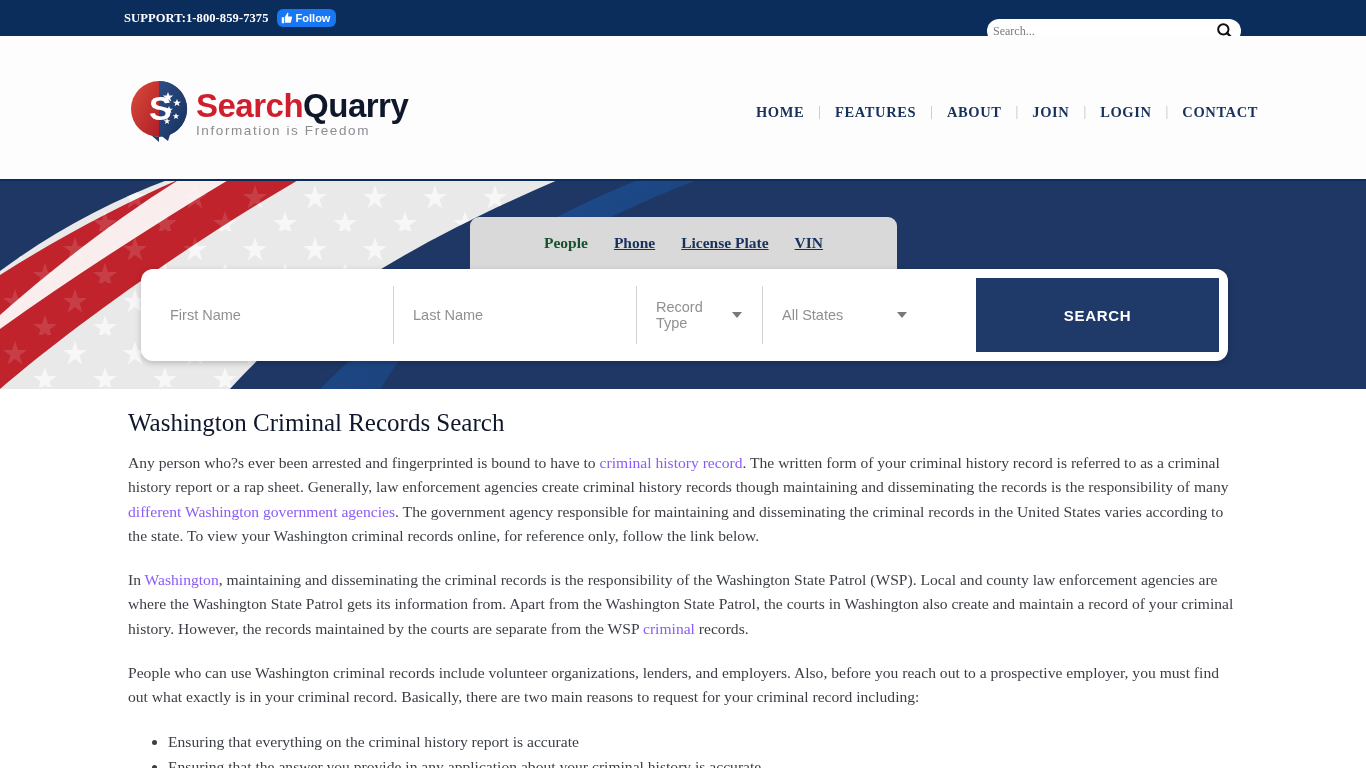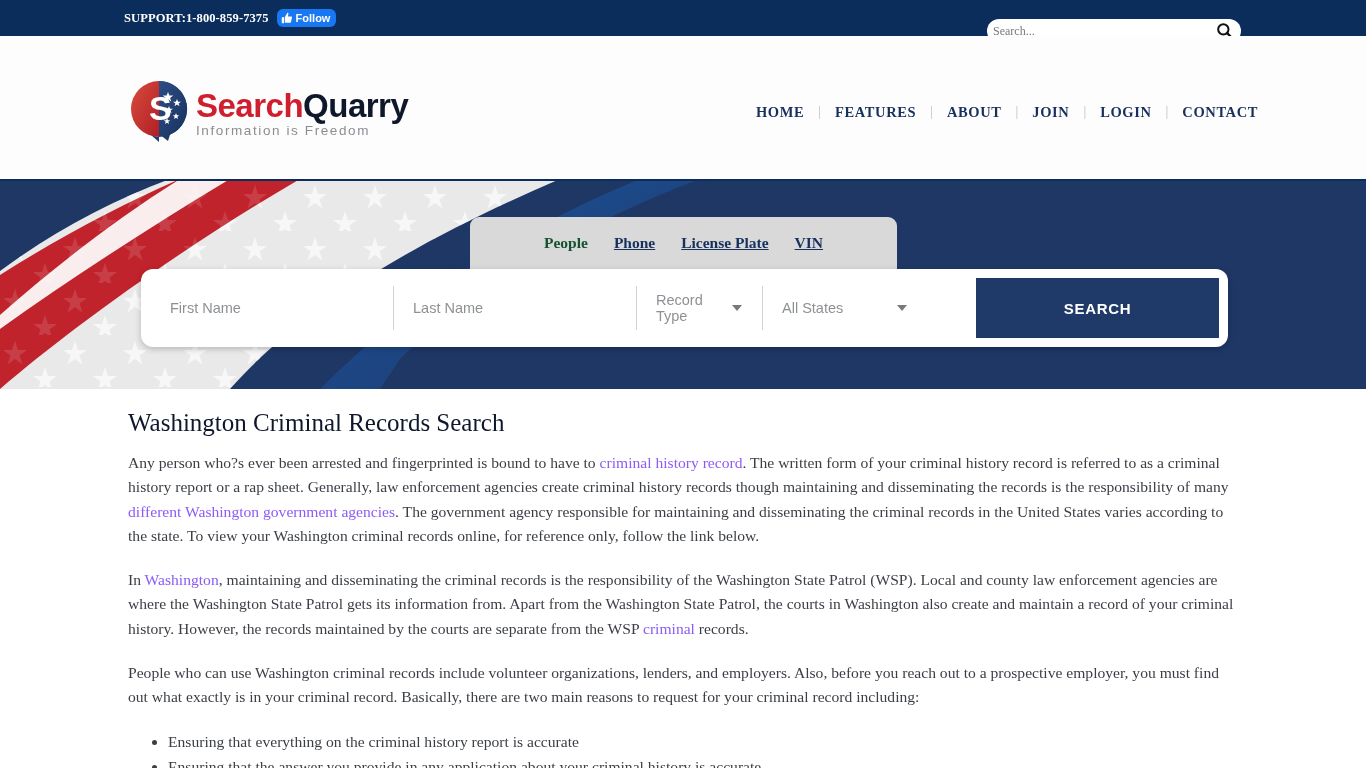--- a/index.html
+++ b/index.html
@@ -169,21 +169,21 @@
     cursor: pointer;
   }
   .tabpanel a.active {
     color: #14532d;
     text-decoration: none;
   }
 
   .searchform {
     position: absolute;
     left: 141px; top: 90px;
-    width: 1087px; height: 78px;
+    width: 1087px; height: 92px;
     background: #ffffff;
     border-radius: 12px;
     box-shadow: 0 2px 6px rgba(0,0,0,.22);
     display: flex;
     align-items: stretch;
     padding: 9px;
     z-index: 4;
   }
   .field {
     display: flex;

